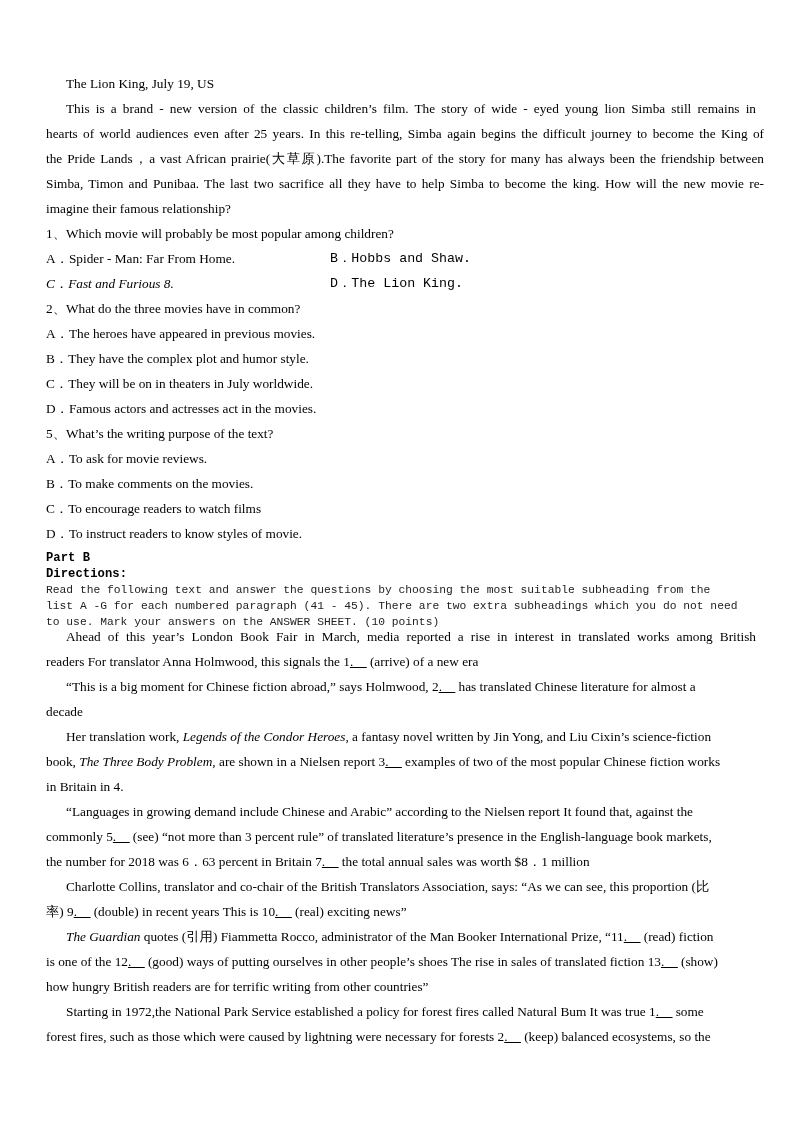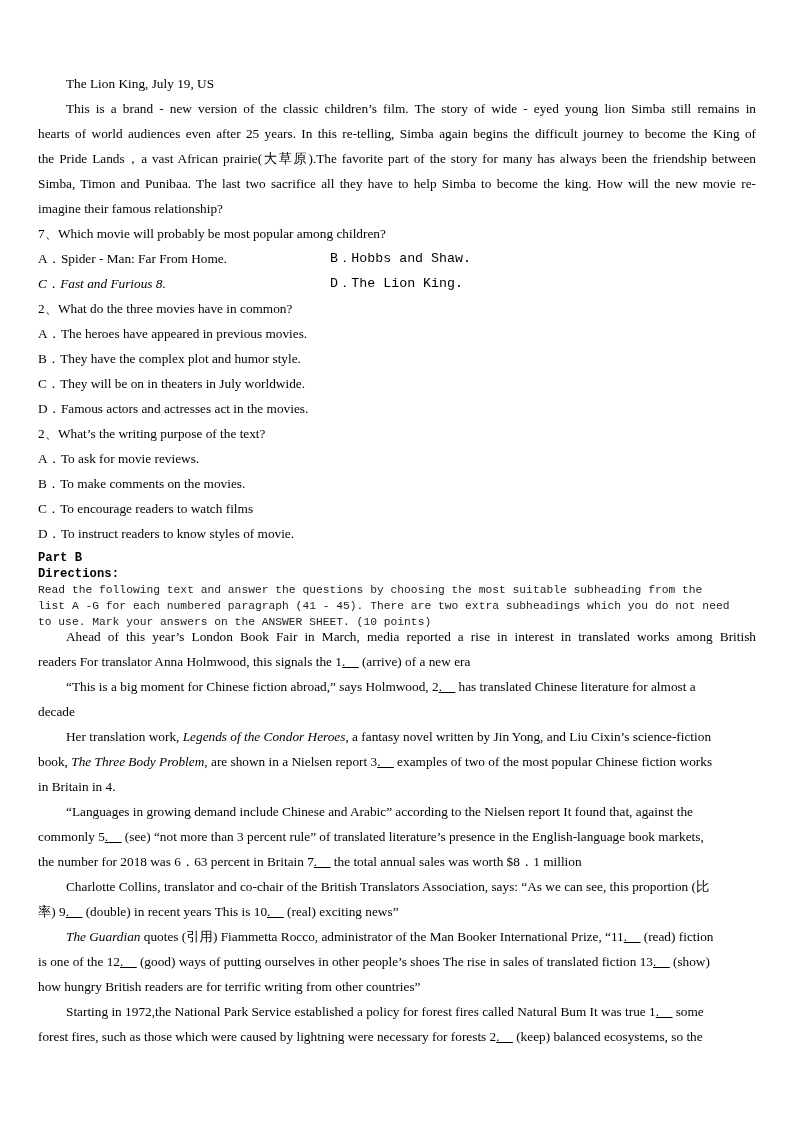--- a/index.html
+++ b/index.html
@@ -1,21 +1,21 @@
 <!DOCTYPE html>
 <html><head>
 <meta charset="utf-8">
 <style>
   html, body { margin: 0; padding: 0; background: #ffffff; }
   body { width: 794px; height: 1123px; position: relative; overflow: hidden; }
   .page {
     position: absolute; left: 38px; top: 72px; width: 718px;
     font-family: "Liberation Serif", serif; font-size: 13.3px; color: #000;
   }
-  .line { position: absolute; left: 0; white-space: nowrap; line-height: 16px; }
+  .line { position: absolute; left: 8px; white-space: nowrap; line-height: 16px; }
   .ind { left: 28px; }
   .just { width: 718px; text-align: justify; text-align-last: justify; white-space: normal; }
   .just-ind { width: 690px; text-align: justify; text-align-last: justify; white-space: normal; }
   .opt-b { position: absolute; left: 292px; white-space: nowrap; line-height: 16px; font-family: Liberation Mono, monospace; }
   .mono { font-family: "Liberation Mono", monospace; font-size: 12.2px; line-height: 16px; letter-spacing: 0.05px; }
   .mono-b { font-weight: bold; }
   .mono-dir { font-family: "Liberation Mono", monospace; font-size: 11.3px; line-height: 16px; color: #222; }
   i { font-style: italic; }
   .blank { text-decoration: underline; }
 </style>
@@ -24,33 +24,33 @@
 
 <div class="page">
 
   <div class="line ind" style="top:4px;">The Lion King, July 19, US</div>
   <div class="line ind just-ind" style="top:29px;">This is a brand - new version of the classic children’s film. The story of wide - eyed young lion Simba still remains in</div>
   <div class="line just" style="top:54px;">hearts of world audiences even after 25 years. In this re-telling, Simba again begins the difficult journey to become the King of</div>
   <div class="line just" style="top:79px;">the Pride Lands，a vast African prairie(大草原).The favorite part of the story for many has always been the friendship between</div>
   <div class="line just" style="top:104px;">Simba, Timon and Punibaa. The last two sacrifice all they have to help Simba to become the king. How will the new movie re-</div>
   <div class="line" style="top:129px;">imagine their famous relationship?</div>
 
-  <div class="line" style="top:154px;">7、Which movie will probably be most popular among children?</div>
+  <div class="line" style="top:154px;">1、Which movie will probably be most popular among children?</div>
   <div class="line" style="top:179px;">A．Spider - Man: Far From Home.</div>
   <div class="opt-b" style="top:179px;">B．Hobbs and Shaw.</div>
   <div class="line" style="top:204px;font-style:italic;">C．Fast and Furious 8.</div>
   <div class="opt-b" style="top:204px;">D．The Lion King.</div>
 
   <div class="line" style="top:229px;">2、What do the three movies have in common?</div>
   <div class="line" style="top:254px;">A．The heroes have appeared in previous movies.</div>
   <div class="line" style="top:279px;">B．They have the complex plot and humor style.</div>
   <div class="line" style="top:304px;">C．They will be on in theaters in July worldwide.</div>
   <div class="line" style="top:329px;">D．Famous actors and actresses act in the movies.</div>
 
-  <div class="line" style="top:354px;">2、What’s the writing purpose of the text?</div>
+  <div class="line" style="top:354px;">5、What’s the writing purpose of the text?</div>
   <div class="line" style="top:379px;">A．To ask for movie reviews.</div>
   <div class="line" style="top:404px;">B．To make comments on the movies.</div>
   <div class="line" style="top:429px;">C．To encourage readers to watch films</div>
   <div class="line" style="top:454px;">D．To instruct readers to know styles of movie.</div>
 
   <div class="line mono mono-b" style="top:478px;">Part B</div>
   <div class="line mono mono-b" style="top:494px;">Directions:</div>
   <div class="line mono-dir" style="top:510px;">Read the following text and answer the questions by choosing the most suitable subheading from the</div>
   <div class="line mono-dir" style="top:526px;">list A -G for each numbered paragraph (41 - 45). There are two extra subheadings which you do not need</div>
   <div class="line mono-dir" style="top:542px;">to use. Mark your answers on the ANSWER SHEET. (10 points)</div>

